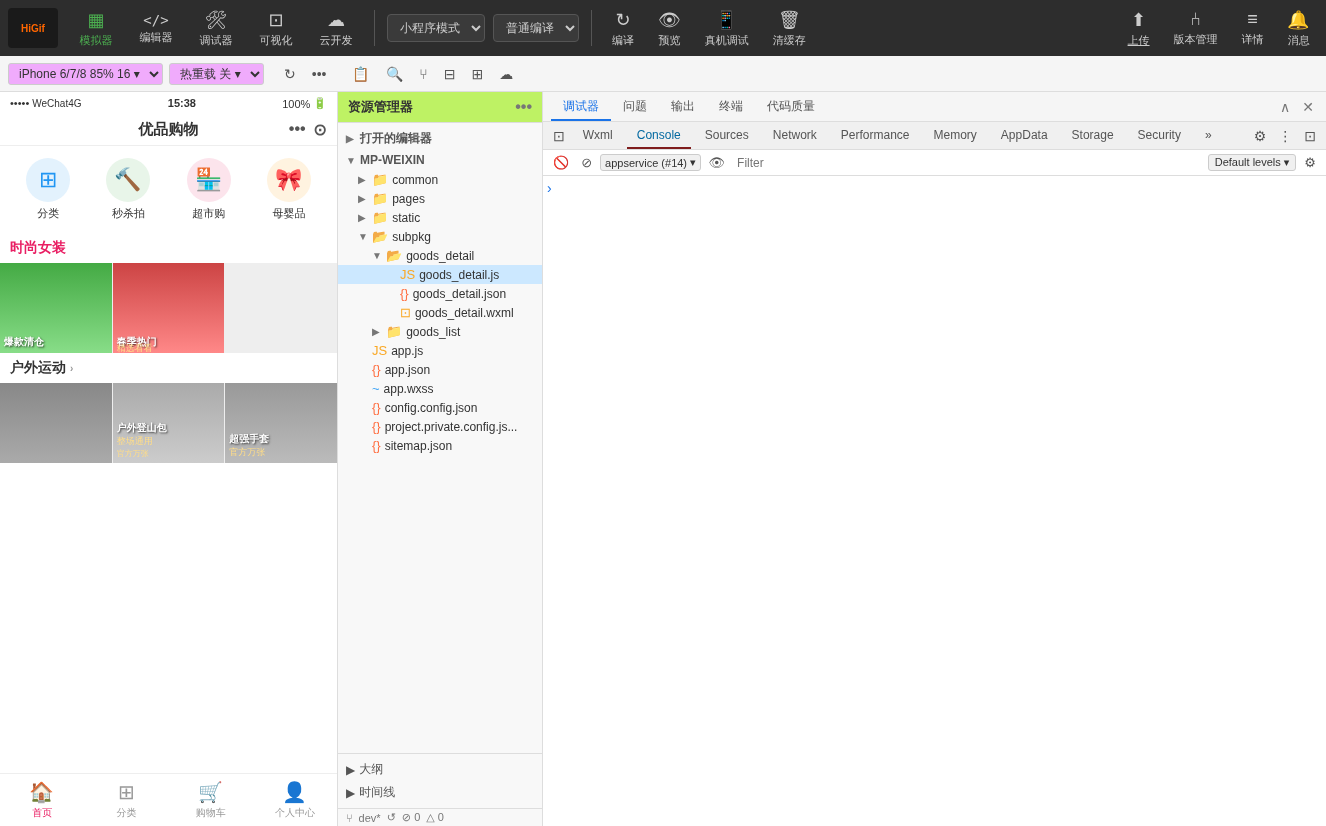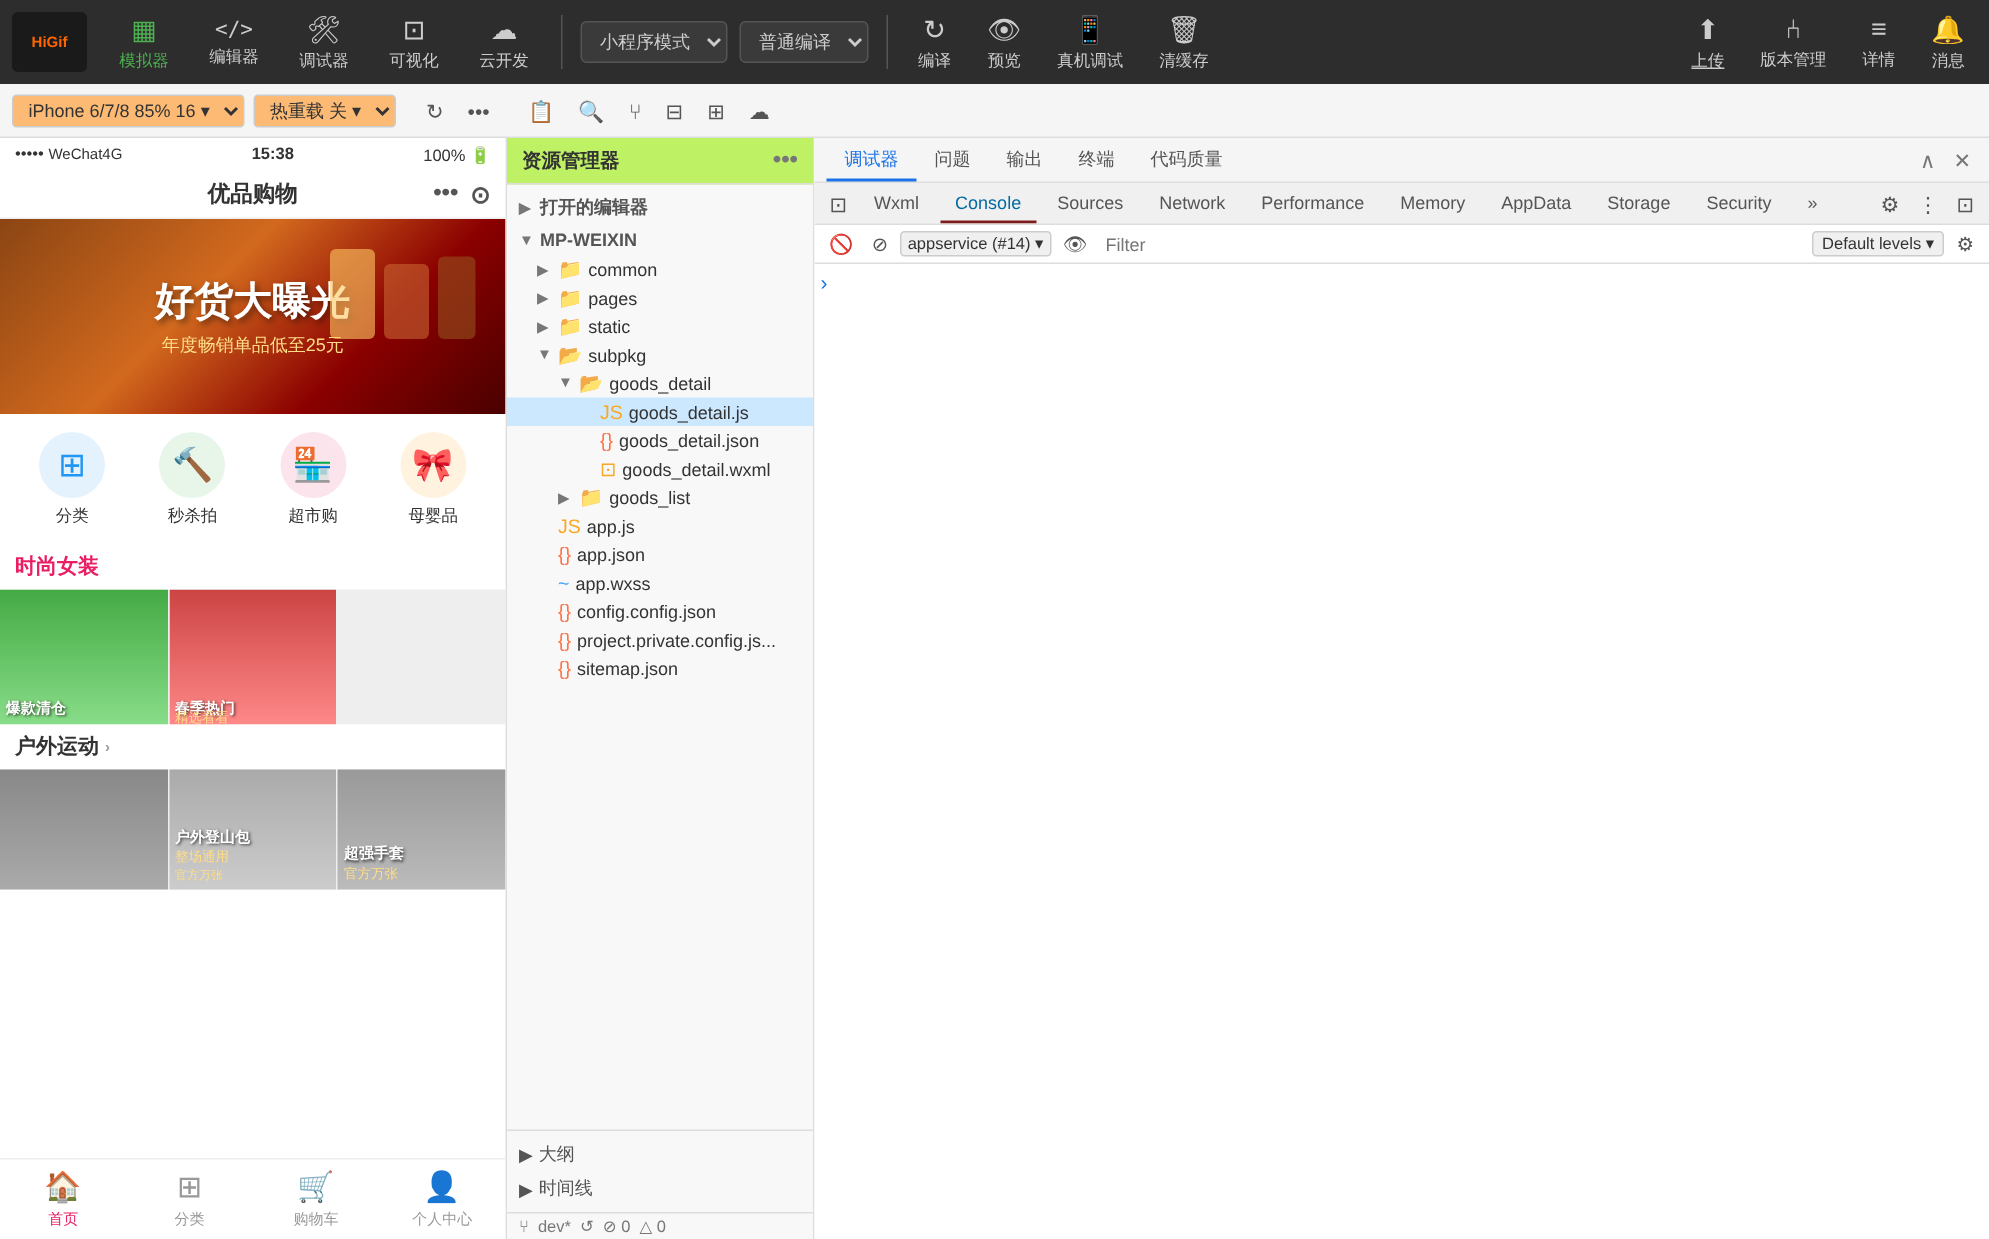--- a/index.html
+++ b/index.html
@@ -26,21 +26,21 @@
     .toolbar-right { margin-left: auto; display: flex; align-items: center; gap: 8px; }
     .toolbar-action-btn {
       display: flex; flex-direction: column; align-items: center; gap: 2px; cursor: pointer; padding: 4px 8px;
     }
 
     
     .second-toolbar {
       display: flex; align-items: center; background: #f5f5f5; height: 36px; border-bottom: 1px solid #ddd; padding: 0 8px; gap: 6px;
     }
     .device-select {
-      background: #fdba74; border: 1px solid #ccc; padding: 2px 6px; border-radius: 3px; font-size: 12px; cursor: pointer; color: #333;
+      background: #f0abfc; border: 1px solid #ccc; padding: 2px 6px; border-radius: 3px; font-size: 12px; cursor: pointer; color: #333;
     }
     .toolbar-icon-btn {
       background: none; border: none; cursor: pointer; padding: 3px 6px; border-radius: 3px; font-size: 14px; color: #555;
     }
 
     
     .main-layout {
       display: flex; height: calc(826px - 56px - 36px);
     }
 
@@ -302,32 +302,20 @@
     </div>
 
     <div class="phone-title-bar">
       <span>优品购物</span>
       <div class="phone-title-icons">
         <span>•••</span>
         <span>⊙</span>
       </div>
     </div>
 
-    <div class="phone-banner">
-      <div>
-        <div class="banner-text-main">好货大曝光</div>
-        <div class="banner-text-sub">年度畅销单品低至25元</div>
-      </div>
-
-      <div style="position:absolute;right:20px;top:20px;display:flex;gap:6px;">
-        <div style="width:30px;height:60px;background:rgba(255,200,100,0.6);border-radius:4px;"></div>
-        <div style="width:30px;height:50px;background:rgba(200,100,50,0.6);border-radius:4px;margin-top:10px;"></div>
-        <div style="width:25px;height:55px;background:rgba(150,80,30,0.6);border-radius:4px;margin-top:5px;"></div>
-      </div>
-    </div>
 
     <div class="phone-icons-row">
       <div class="phone-icon-item">
         <div class="phone-icon-circle" style="background:#E3F2FD;">
           <span style="color:#2196F3;font-size:22px;">⊞</span>
         </div>
         <span class="phone-icon-label">分类</span>
       </div>
       <div class="phone-icon-item">
         <div class="phone-icon-circle" style="background:#E8F5E9;">

